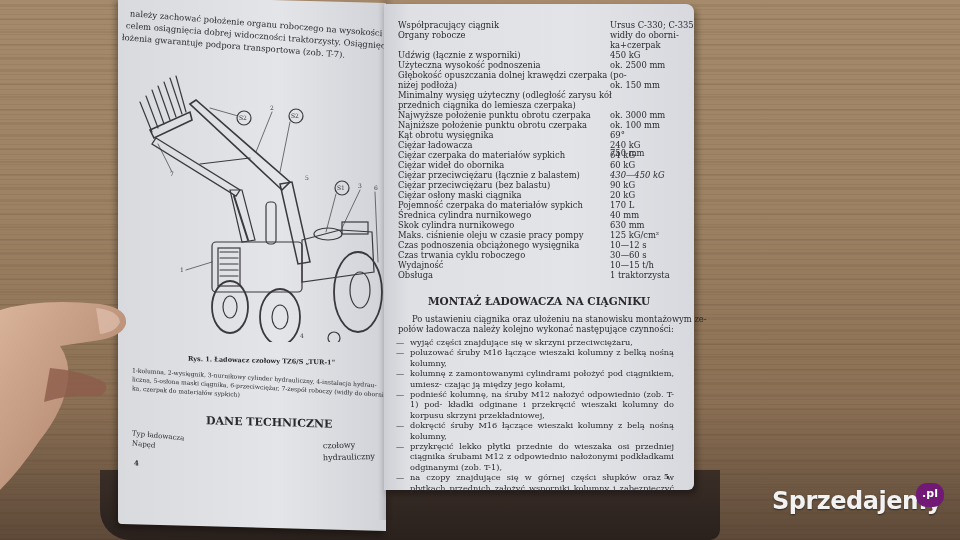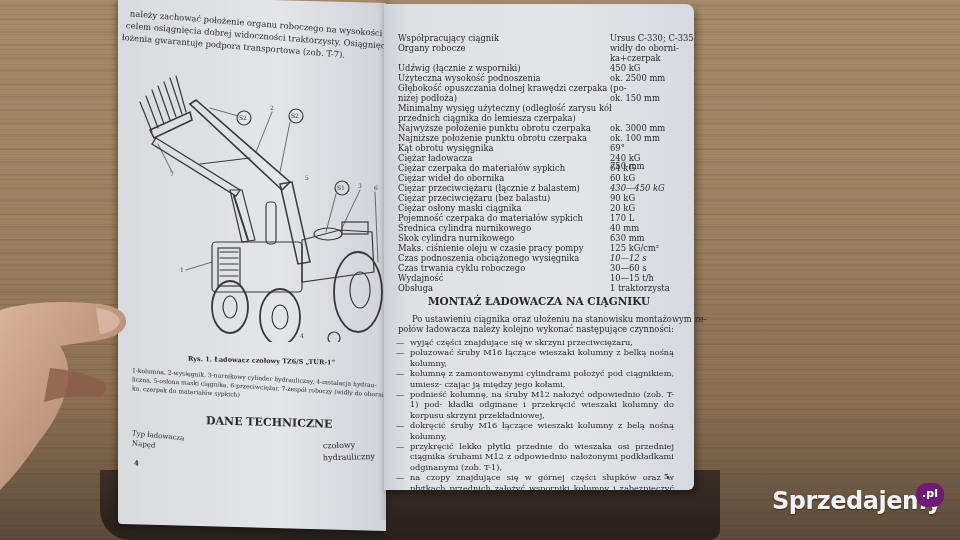--- a/index.html
+++ b/index.html
@@ -128,21 +128,21 @@
       <text x="50" y="200">1</text>
         <text x="40" y="104">7</text>
         <text x="175" y="108">5</text>
       <text x="170" y="266">4</text>
     </g>
   </svg>
 
   <div class="gutter"></div>
 
   <div class="page-right">
-    <div style="position:absolute;left:14px;top:29px;width:278px;">
+    <div style="position:absolute;left:14px;top:16px;width:278px;">
       <div class="spec-row" style="position:relative;">
           <span class="txt" style="position:static;">Współpracujący ciągnik</span>
           <span class="txt v" style="position:static;">Ursus C-330; C-335</span>
         </div>
       <div class="spec-row">
           <span class="txt" style="position:static;">Organy robocze</span>
           <span class="txt v" style="position:static;">widły do oborni-</span>
         </div>
       <div class="spec-row">
           <span class="txt" style="position:static;"></span>
@@ -219,21 +219,21 @@
       <div class="spec-row">
           <span class="txt" style="position:static;">Skok cylindra nurnikowego</span>
           <span class="txt v" style="position:static;">630 mm</span>
         </div>
       <div class="spec-row">
           <span class="txt" style="position:static;">Maks. ciśnienie oleju w czasie pracy pompy</span>
           <span class="txt v" style="position:static;">125 kG/cm²</span>
         </div>
       <div class="spec-row">
           <span class="txt" style="position:static;">Czas podnoszenia obciążonego wysięgnika</span>
-          <span class="txt v" style="position:static;font-style:italic;">10—12 s</span>
+          <span class="txt v" style="position:static;">10—12 s</span>
         </div>
       <div class="spec-row">
           <span class="txt" style="position:static;">Czas trwania cyklu roboczego</span>
           <span class="txt v" style="position:static;">30—60 s</span>
         </div>
       <div class="spec-row">
           <span class="txt" style="position:static;">Wydajność</span>
           <span class="txt v" style="position:static;">10—15 t/h</span>
         </div>
       <div class="spec-row">

